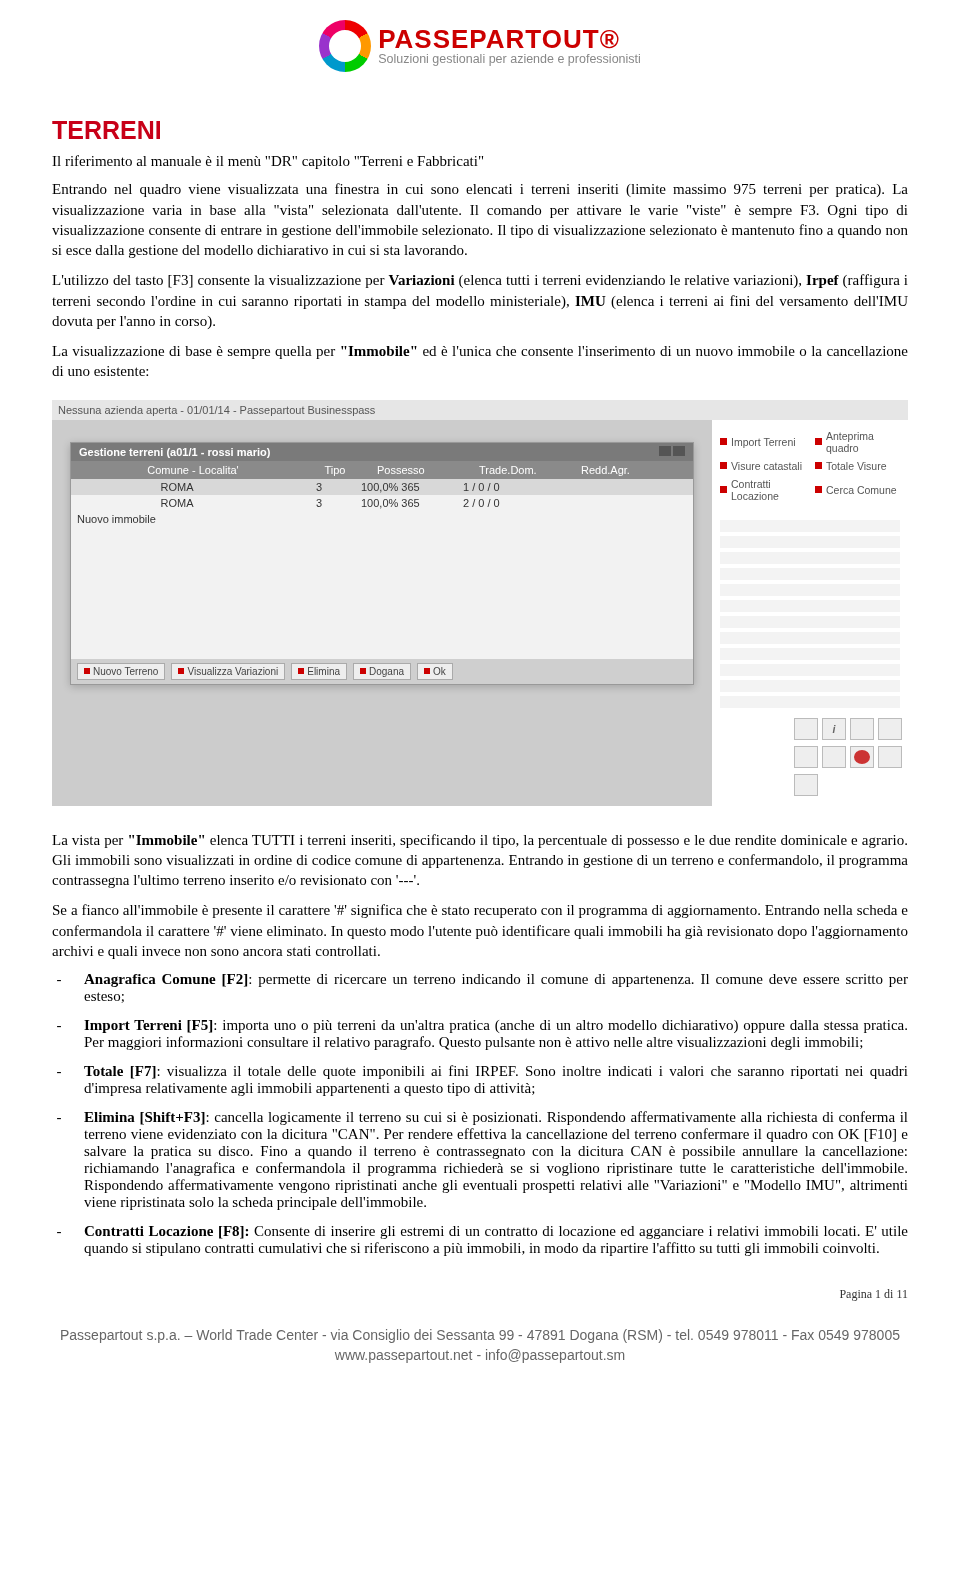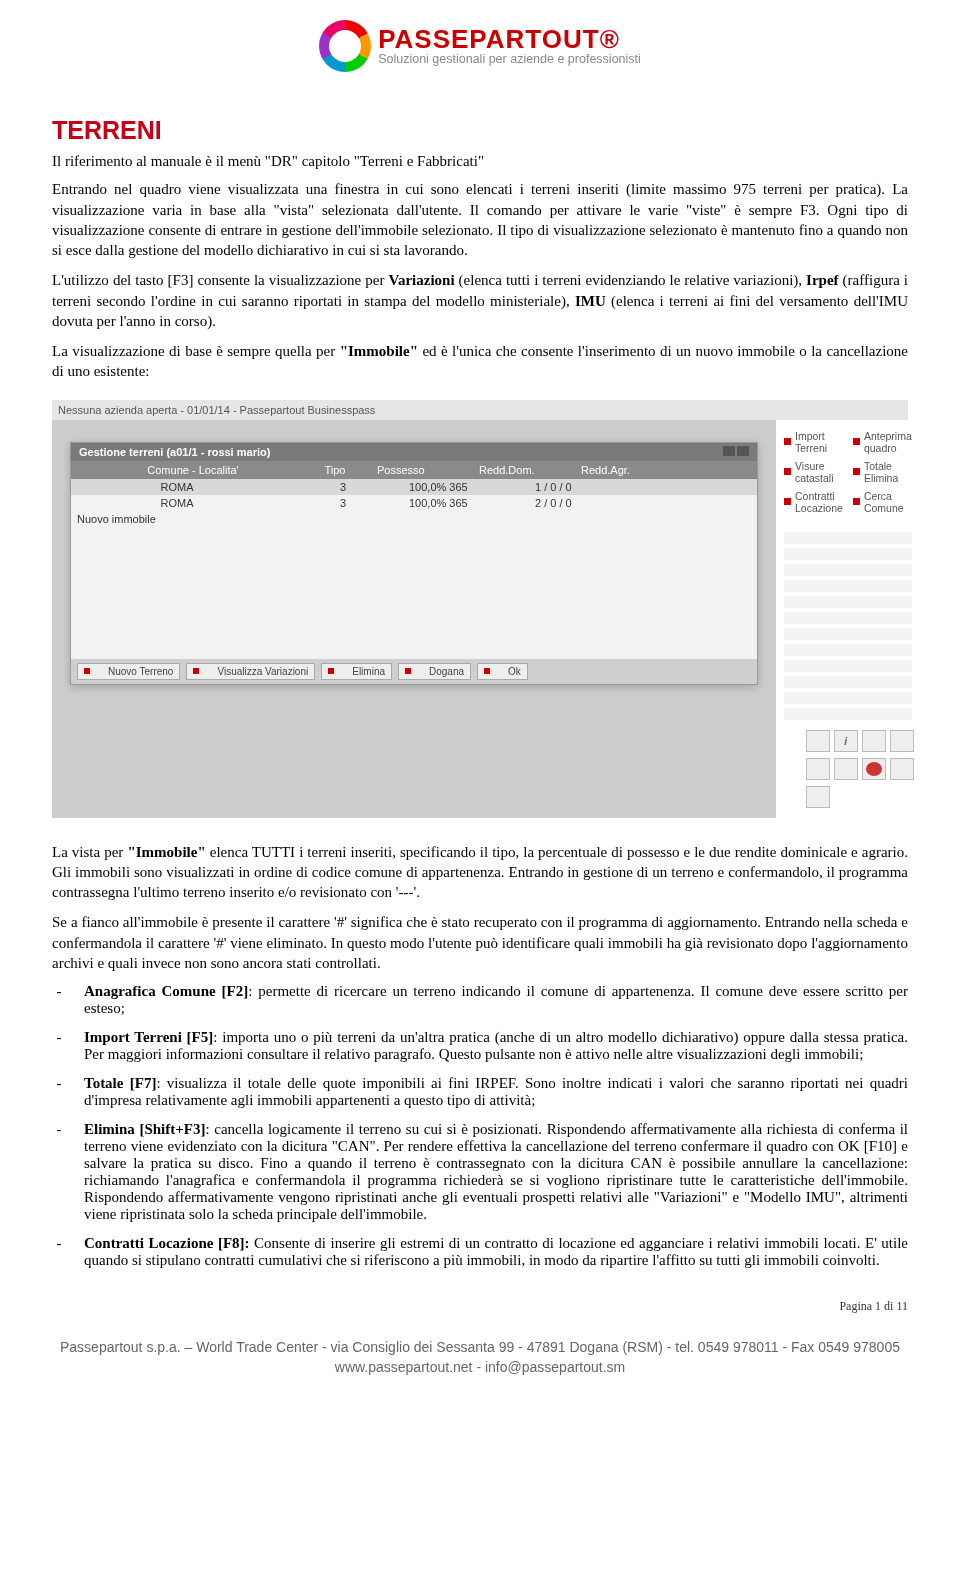--- a/index.html
+++ b/index.html
@@ -94,34 +94,33 @@
   .ss-cols div{padding:0 6px;}
   .c1{flex:0 0 200px;text-align:center;}
   .c2{flex:0 0 60px;text-align:center;}
   .c3{flex:0 0 90px;}
   .c4{flex:0 0 90px;}
   .c5{flex:0 0 90px;}
   .ss-row {
     display:flex;
     padding:2px 0;
     color:#333;
-    gap:24px;
   }
   .ss-row.sel{background:#d8d8d8;}
   .ss-row div{padding:0 6px;}
   .ss-rows{background:#f2f2f2;min-height:180px;}
   .ss-footer {
     background:#cfcfcf;
     padding:4px 6px;
     display:flex;
     justify-content:flex-start;
     gap:6px;
   }
   .ss-btn {
-    display:inline-flex;align-items:center;gap:18px;
+    display:inline-flex;align-items:center;gap:3px;
     background:#eee;border:1px solid #aaa;padding:2px 6px;
     font-size:10px;color:#444;
   }
   .ss-btn .dot{width:6px;height:6px;background:#c00;display:inline-block;}
   .ss-side {
     width:210px;
     background:#fff;
     padding:10px 8px;
     font-family: Arial,sans-serif;
     font-size:10.5px;
@@ -180,21 +179,21 @@
       <div class="ss-main">
         <div class="ss-window">
           <div class="ss-win-title">
             <span>Gestione terreni (a01/1 - rossi mario)</span>
             <span class="controls"><span></span><span></span></span>
           </div>
           <div class="ss-cols">
             <div class="c1">Comune - Localita'</div>
             <div class="c2">Tipo</div>
             <div class="c3">Possesso</div>
-            <div class="c4">Redd.Dom.</div>
+            <div class="c4">Trade.Dom.</div>
             <div class="c5">Redd.Agr.</div>
           </div>
           <div class="ss-rows">
             <div class="ss-row sel">
               <div class="c1">ROMA</div>
               <div class="c2">3</div>
               <div class="c3">100,0% 365</div>
               <div class="c4">1 / 0 / 0</div>
               <div class="c5"></div>
             </div>
@@ -242,21 +241,21 @@
           <div class="side-item">
               <span class="sq"></span>
               <span>Anteprima quadro</span>
             </div>
           <div class="side-item">
               <span class="sq"></span>
               <span>Visure catastali</span>
             </div>
           <div class="side-item">
               <span class="sq"></span>
-              <span>Totale Elimina</span>
+              <span>Totale Visure</span>
             </div>
           <div class="side-item">
               <span class="sq"></span>
               <span>Contratti Locazione</span>
             </div>
           <div class="side-item">
               <span class="sq"></span>
               <span>Cerca Comune</span>
             </div>
         </div>

